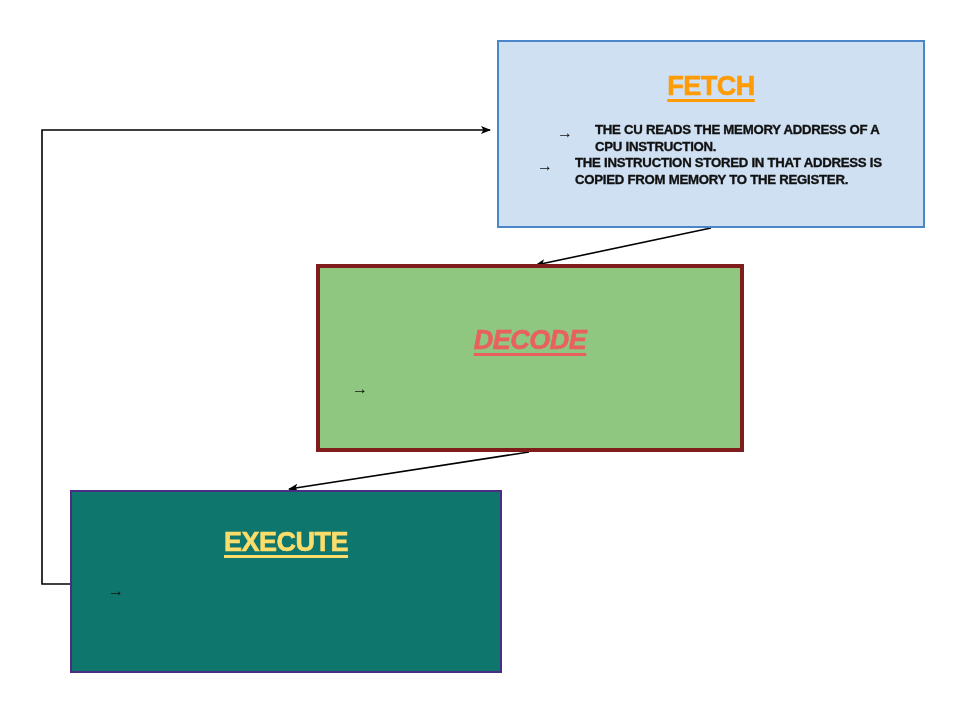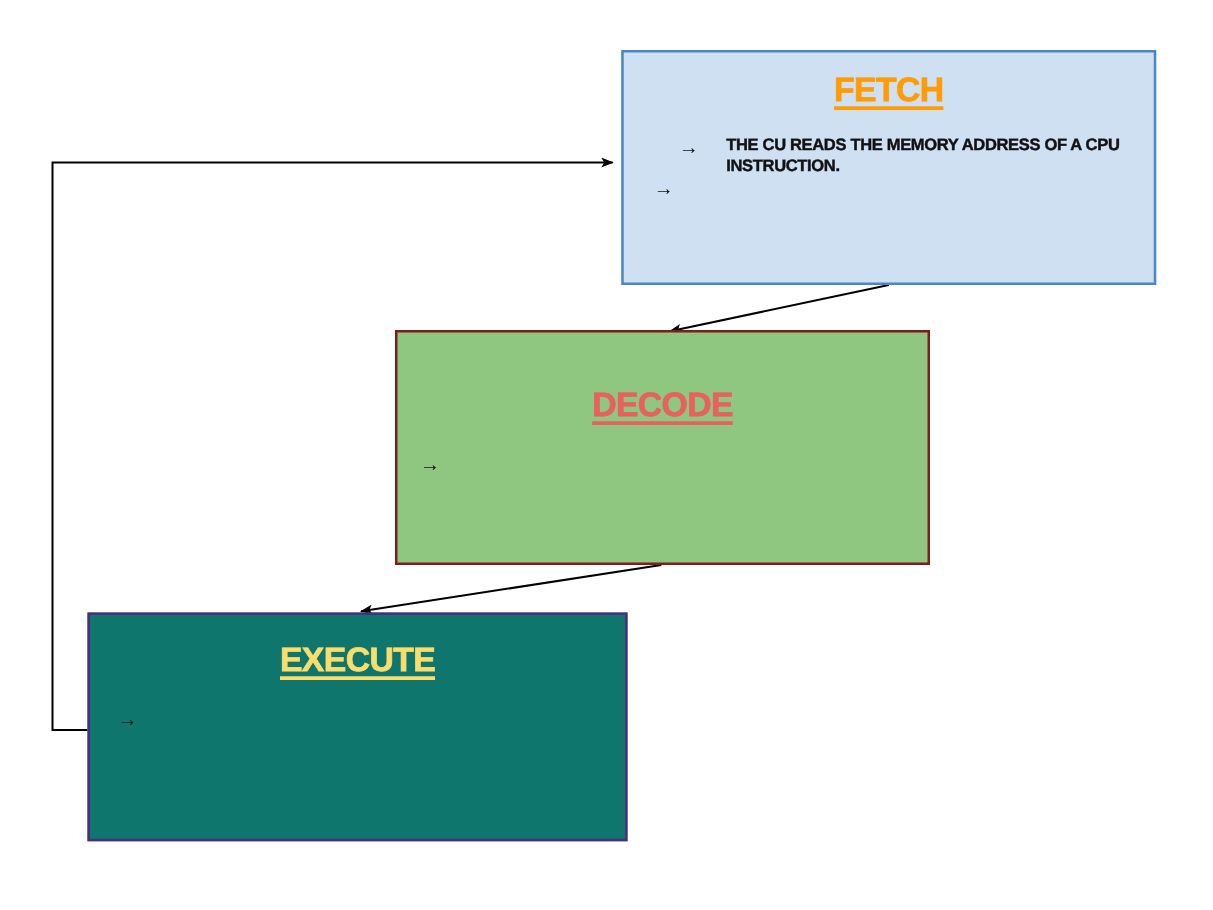--- a/index.html
+++ b/index.html
@@ -24,21 +24,21 @@
     left: 0;
     top: 0;
     width: 970px;
     height: 728px;
     pointer-events: none;
   }
 
   .stage-box {
     position: absolute;
     box-sizing: border-box;
-    padding: 0;
+    padding: 14px;
     display: block;
   }
 
   .stage-title {
     display: block;
     text-align: center;
     font-family: "Liberation Sans Narrow", "Liberation Sans", sans-serif;
     font-weight: bold;
     font-size: 27px;
     letter-spacing: -0.5px;
@@ -103,21 +103,22 @@
   #box-fetch .bullet-row.r2 { padding: 0 10px 0 24px; }
   #box-fetch .bullet-arrow { margin-right: 22px; }
 
   
   #box-decode {
     left: 316px;
     top: 264px;
     width: 428px;
     height: 188px;
     background: #8fc680;
-    border: 2px solid #7f1d1d;
+    border: 4px solid #7f1d1d;
+    font-style: italic;
   }
   #box-decode .stage-title {
     color: #e8615e;
     margin-top: 44px;
   }
   #box-decode .bullets { margin-top: 22px; }
   #box-decode .bullet-row.r1 { padding: 0 14px 0 18px; }
   #box-decode .bullet-arrow { margin-right: 24px; }
 
   
@@ -158,20 +159,21 @@
 
   <div id="box-fetch" class="stage-box">
     <span class="stage-title">FETCH</span>
     <div class="bullets">
       <div class="bullet-row r1">
         <span class="bullet-arrow">→</span>
         <span class="bullet-text">THE CU READS THE MEMORY ADDRESS OF A CPU INSTRUCTION.</span>
       </div>
       <div class="bullet-row r2">
         <span class="bullet-arrow">→</span>
+        <span class="bullet-text">THE INSTRUCTION STORED IN THAT ADDRESS IS COPIED FROM MEMORY TO THE REGISTER.</span>
       </div>
     </div>
   </div>
 
   <div id="box-decode" class="stage-box">
     <span class="stage-title">DECODE</span>
     <div class="bullets">
       <div class="bullet-row r1">
         <span class="bullet-arrow">→</span>
       </div>

